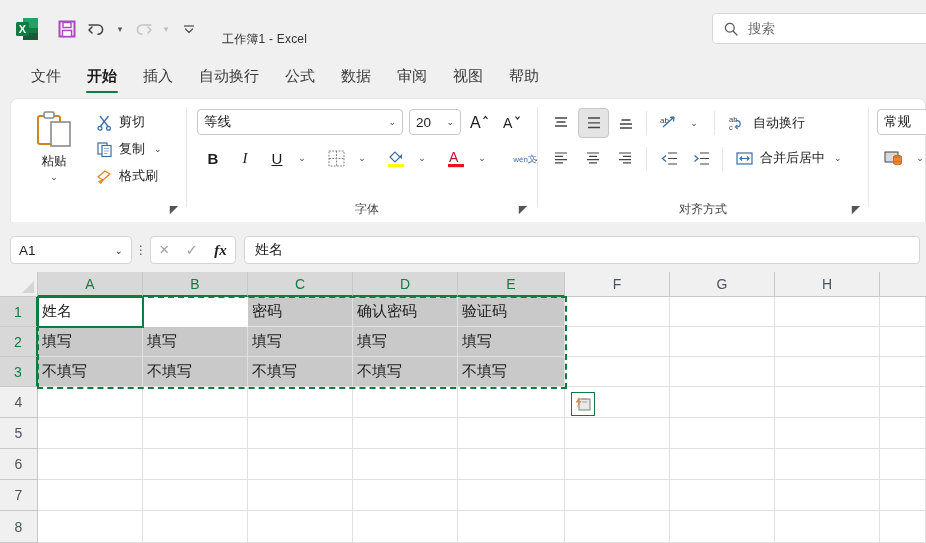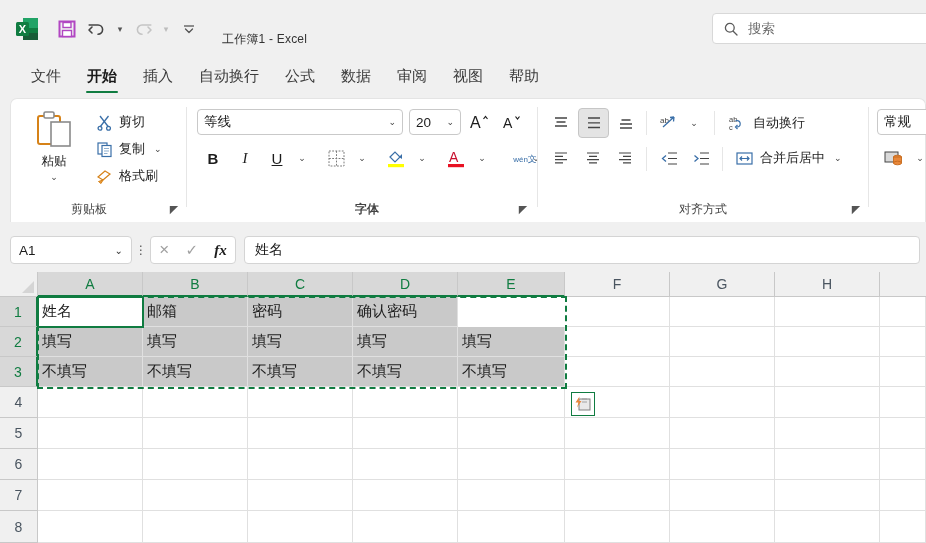--- a/index.html
+++ b/index.html
@@ -277,21 +277,20 @@
       </div>
 
       <div class="cmd" style="left:80px; top:64px;">
         <svg width="17" height="17" viewBox="0 0 17 17">
           <path d="M2 9 L9 3 L14 6 L7 12 Z" fill="#ffffff" stroke="#d68218" stroke-width="1.2"></path>
           <path d="M7 12 L5 15.5 L2.5 13.5 Z" fill="#f0a040" stroke="#d68218" stroke-width="1"></path>
         </svg>
         <span>格式刷</span>
       </div>
 
-      <div class="glabel" style="left:8px; width:140px;">剪贴板</div>
       <div class="dlg" style="left:155px;">◤</div>
       <div class="divider" style="left:175px;"></div>
     </div>
 
     <div class="rgroup" style="left:176px; width:340px;">
       <div class="fontbox" style="left:10px; top:10px; width:206px;">
         <span>等线</span>
         <span class="cv">⌄</span>
       </div>
       <div class="fontbox" style="left:222px; top:10px; width:52px;">
@@ -356,21 +355,21 @@
       </div>
 
       <div class="ibtn" style="left:324px; top:45px; width:28px; height:30px; flex-direction:row;">
         <span style="font-size:8px; color:#3a6fa8; line-height:9px;">wén</span>
         <span style="font-size:9px; color:#3a6fa8; line-height:10px;">文</span>
       </div>
       <div class="ibtn" style="left:340px; top:45px; width:18px; height:28px;">
         <span class="carat">⌄</span>
       </div>
 
-      <div class="glabel" style="left:60px; width:240px;font-weight:bold;">字体</div>
+      <div class="glabel" style="left:60px; width:240px;">字体</div>
       <div class="dlg" style="left:328px;">◤</div>
       <div class="divider" style="left:350px;"></div>
     </div>
 
     <div class="rgroup" style="left:527px; width:322px;">
 
       <div class="ibtn" style="left:8px; top:10px; width:30px; height:28px;">
         <svg width="18" height="18" viewBox="0 0 18 18">
           <path d="M3 4 H15 M4.5 8 H13.5 M3 12 H15" stroke="#444" stroke-width="1.3"></path>
         </svg>
@@ -499,23 +498,23 @@
     <div class="rowhead sel" style="top:25px;  height:30px;">1</div>
     <div class="rowhead sel" style="top:55px;  height:30px;">2</div>
     <div class="rowhead sel" style="top:85px;  height:30px;">3</div>
     <div class="rowhead" style="top:115px; height:31px;">4</div>
     <div class="rowhead" style="top:146px; height:31px;">5</div>
     <div class="rowhead" style="top:177px; height:31px;">6</div>
     <div class="rowhead" style="top:208px; height:31px;">7</div>
     <div class="rowhead" style="top:239px; height:32px;">8</div>
 
     <div class="cell active" style="left:38px;  top:25px; width:105px; height:30px;">姓名</div>
-    <div class="cell selbg" style="left:143px; top:25px; width:105px; height:30px;">邮箱</div>
     <div class="cell selbg" style="left:248px; top:25px; width:105px; height:30px;">密码</div>
     <div class="cell selbg" style="left:353px; top:25px; width:105px; height:30px;">确认密码</div>
+    <div class="cell selbg" style="left:458px; top:25px; width:107px; height:30px;">验证码</div>
     <div class="cell" style="left:565px; top:25px; width:105px; height:30px;"></div>
     <div class="cell" style="left:670px; top:25px; width:105px; height:30px;"></div>
     <div class="cell" style="left:775px; top:25px; width:105px; height:30px;"></div>
     <div class="cell" style="left:880px; top:25px; width:46px; height:30px;"></div>
 
     <div class="cell selbg" style="left:38px;  top:55px; width:105px; height:30px;">填写</div>
     <div class="cell selbg" style="left:143px; top:55px; width:105px; height:30px;">填写</div>
     <div class="cell selbg" style="left:248px; top:55px; width:105px; height:30px;">填写</div>
     <div class="cell selbg" style="left:353px; top:55px; width:105px; height:30px;">填写</div>
     <div class="cell selbg" style="left:458px; top:55px; width:107px; height:30px;">填写</div>

